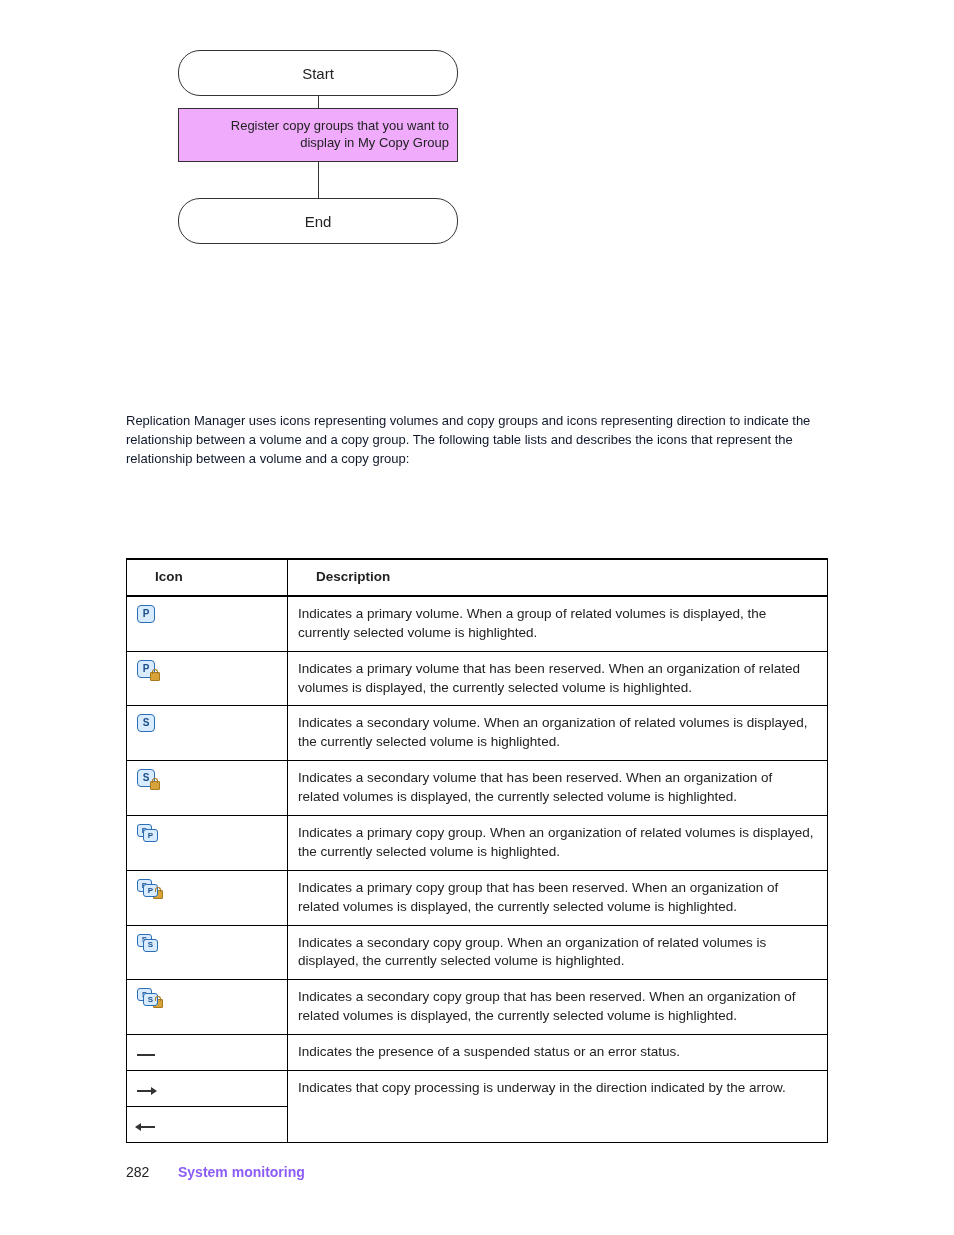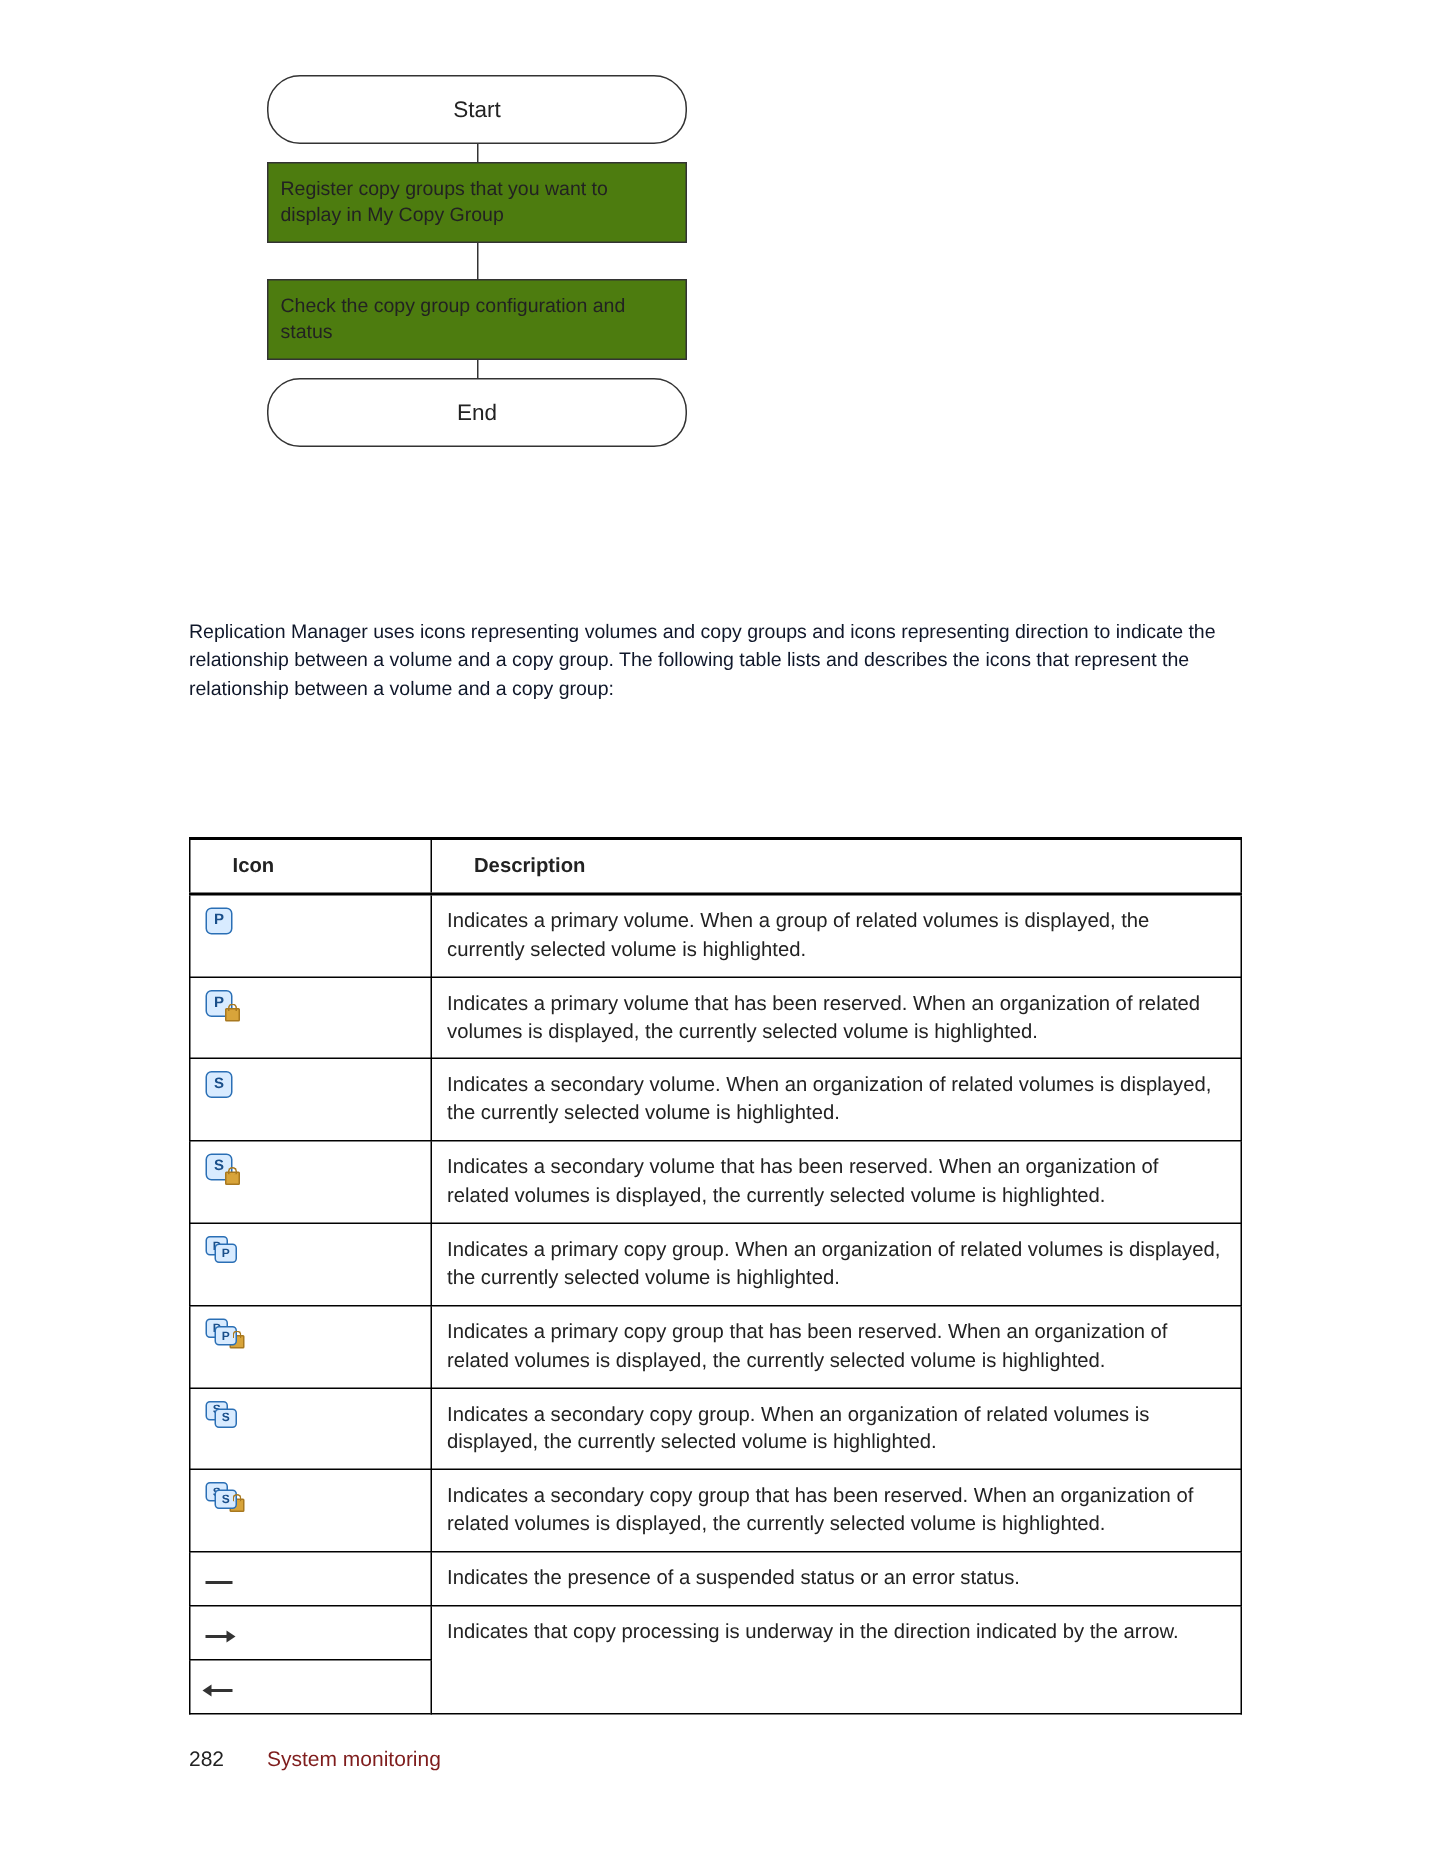--- a/index.html
+++ b/index.html
@@ -1,20 +1,20 @@
 <!DOCTYPE html>
 <html><head>
 <meta charset="utf-8">
 <style>
   html,body{margin:0;padding:0;background:#fff;}
   body{width:954px;height:1235px;position:relative;font-family:"Segoe UI","Helvetica Neue",Arial,sans-serif;color:#222;}
   .page{position:absolute;left:0;top:0;width:954px;height:1235px;}
   .flow{position:absolute;left:178px;top:50px;width:280px;}
   .pill{border:1px solid #333;border-radius:22px;height:44px;display:flex;align-items:center;justify-content:center;font-size:15px;}
-  .box{border:1px solid #333;background:#4d7c0f;min-height:40px;display:flex;align-items:center;justify-content:center;text-align:left;font-size:13px;padding:6px 8px;line-height:1.3;}
+  .box{border:1px solid #333;background:#f0abfc;min-height:40px;display:flex;align-items:center;justify-content:center;text-align:right;font-size:13px;padding:6px 8px;line-height:1.3;}
   .conn{width:1px;height:12px;background:#333;margin:0 auto;}
   .h2{position:absolute;left:52px;top:398px;color:#007eab;font-size:22px;font-weight:normal;letter-spacing:.2px;}
   .para{position:absolute;left:126px;top:412px;font-size:13px;line-height:1.45;width:700px;color:#0f172a;}
   .caption{position:absolute;left:126px;top:530px;color:#007eab;font-size:14.5px;}
   .tbl{position:absolute;left:126px;top:558px;width:702px;border-collapse:collapse;}
   .tbl th,.tbl td{border:1px solid #000;padding:8px 10px;font-size:13.5px;vertical-align:top;line-height:1.4;}
   .tbl th{font-weight:bold;text-align:left;}
   .tbl thead th{border-top:2px solid #000;border-bottom:2px solid #000;padding-left:28px;}
   .ico-cell{width:140px;}
   .ico-cell{text-align:left;}
@@ -26,33 +26,32 @@
   .lock .larc{position:absolute;right:-4px;bottom:3px;width:4px;height:4px;border:1px solid #a8781f;border-bottom:none;border-radius:3px 3px 0 0;}
   .cg{display:inline-block;position:relative;width:20px;height:16px;}
   .cg .a,.cg .b{position:absolute;width:13px;height:11px;border:1px solid #2a6fb5;background:#d8ebff;border-radius:3px;font-size:8px;font-weight:bold;color:#1a4f8a;display:flex;align-items:center;justify-content:center;}
   .cg .a{left:0;top:0;}
   .cg .b{left:6px;top:5px;}
   .dash{display:inline-block;width:18px;height:2px;background:#333;}
   .arrow{display:inline-block;width:18px;height:2px;background:#333;position:relative;}
   .arrow.rt::after{content:"";position:absolute;right:-2px;top:-3px;border-left:6px solid #333;border-top:4px solid transparent;border-bottom:4px solid transparent;}
   .arrow.lt::after{content:"";position:absolute;left:-2px;top:-3px;border-right:6px solid #333;border-top:4px solid transparent;border-bottom:4px solid transparent;}
   .footer-num{position:absolute;left:126px;bottom:55px;font-size:14px;}
-  .footer-sec{position:absolute;left:178px;bottom:55px;font-size:14px;color:#7f1d1d;}
+  .footer-sec{position:absolute;left:178px;bottom:55px;font-size:14px;color:#8b5cf6;font-weight:bold;}
 </style>
 </head>
 <body>
 <div class="page">
 
 <div class="flow">
   <div class="pill">Start</div>
   <div class="conn"></div>
   <div class="box">Register copy groups that you want to display in My Copy Group</div>
   <div class="conn"></div>
   <div class="conn"></div>
-  <div class="box">Check the copy group configuration and status</div>
   <div class="conn"></div>
   <div class="pill">End</div>
 </div>
 
 <div class="para">Replication Manager uses icons representing volumes and copy groups and icons representing direction to indicate the relationship between a volume and a copy group. The following table lists and describes the icons that represent the relationship between a volume and a copy group:</div>
 
 <table class="tbl">
   <colgroup>
         <col style="width:150px">
         <col>

